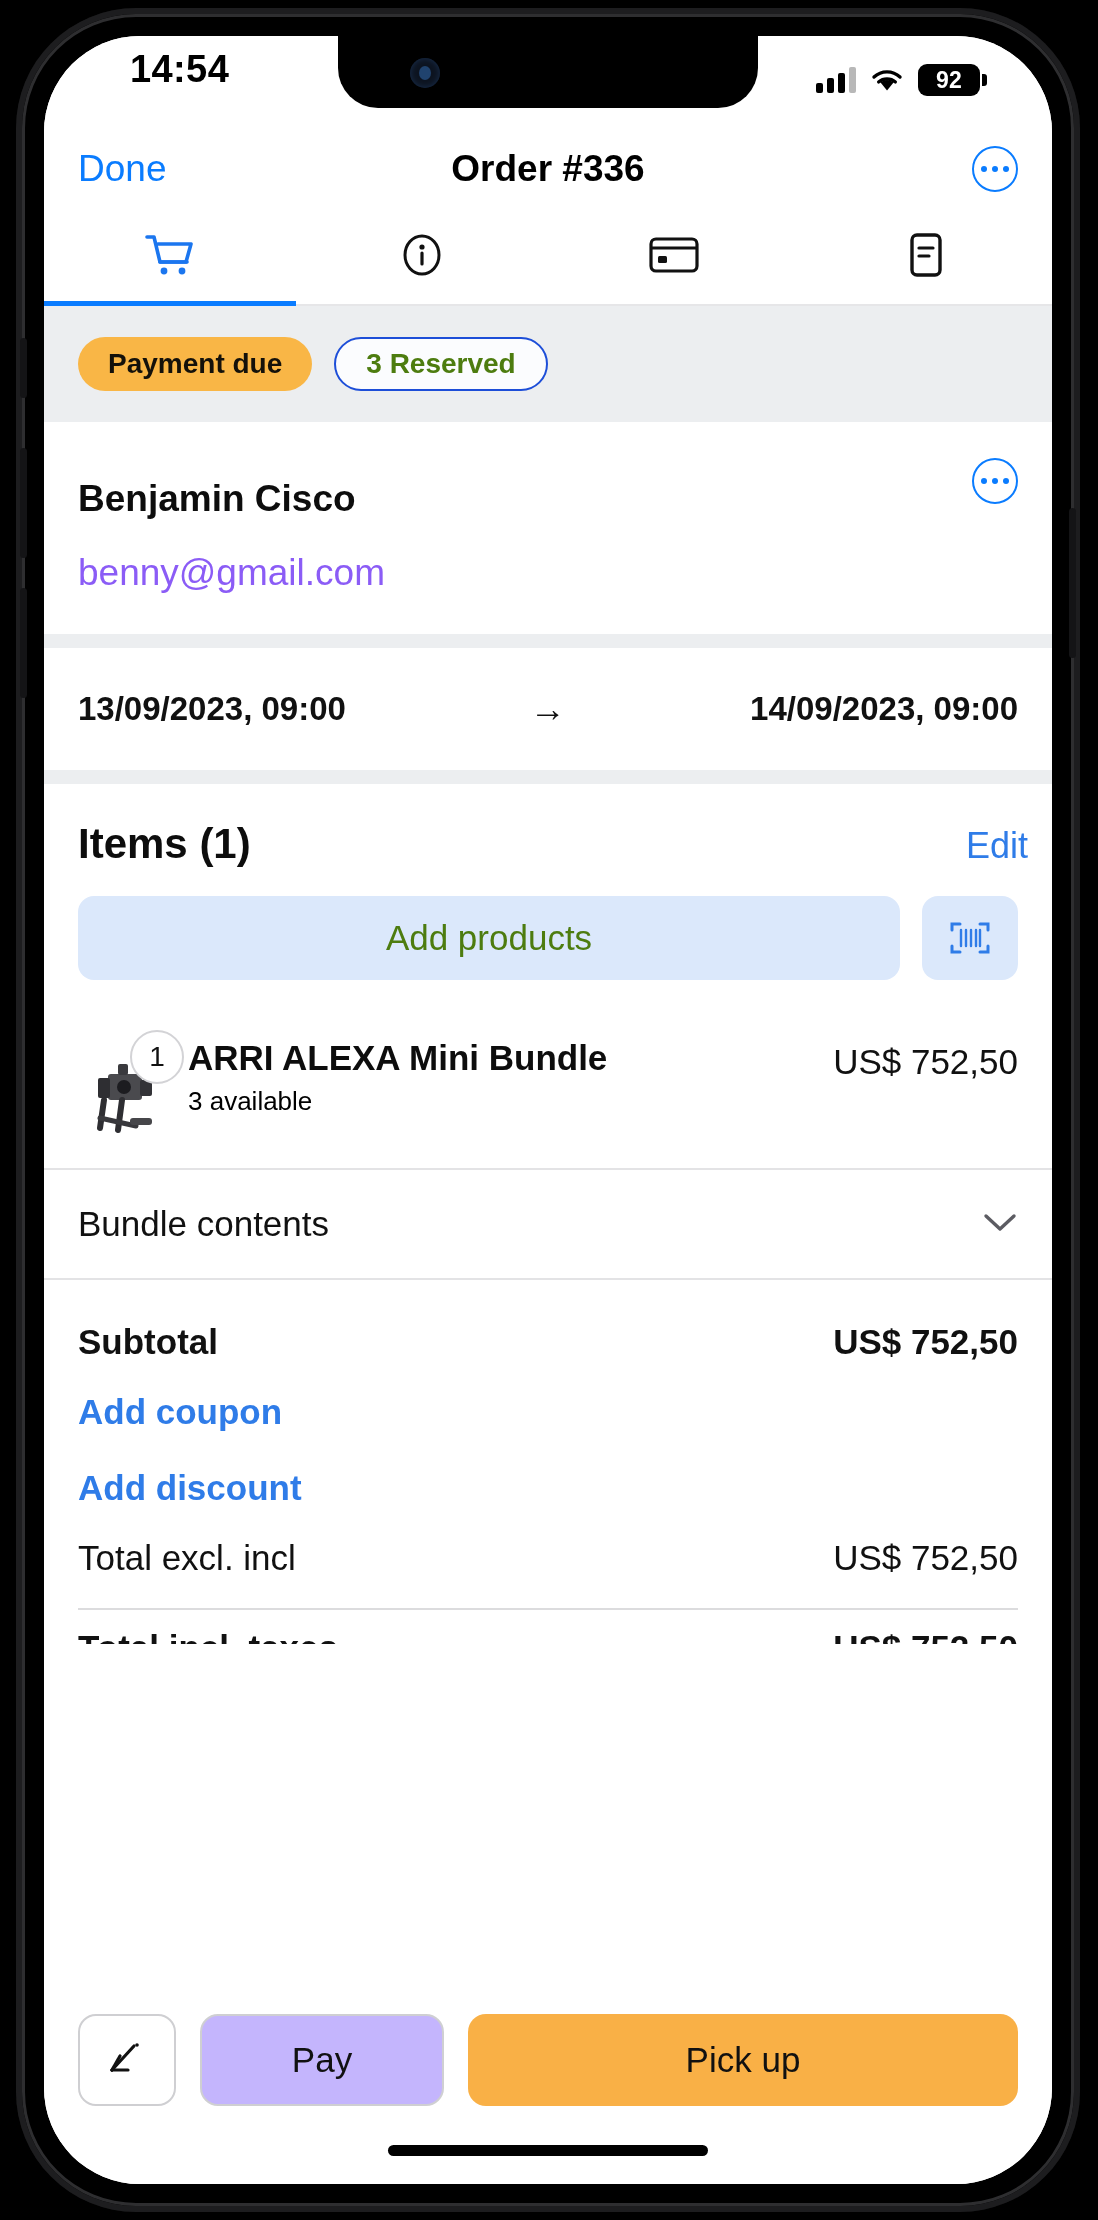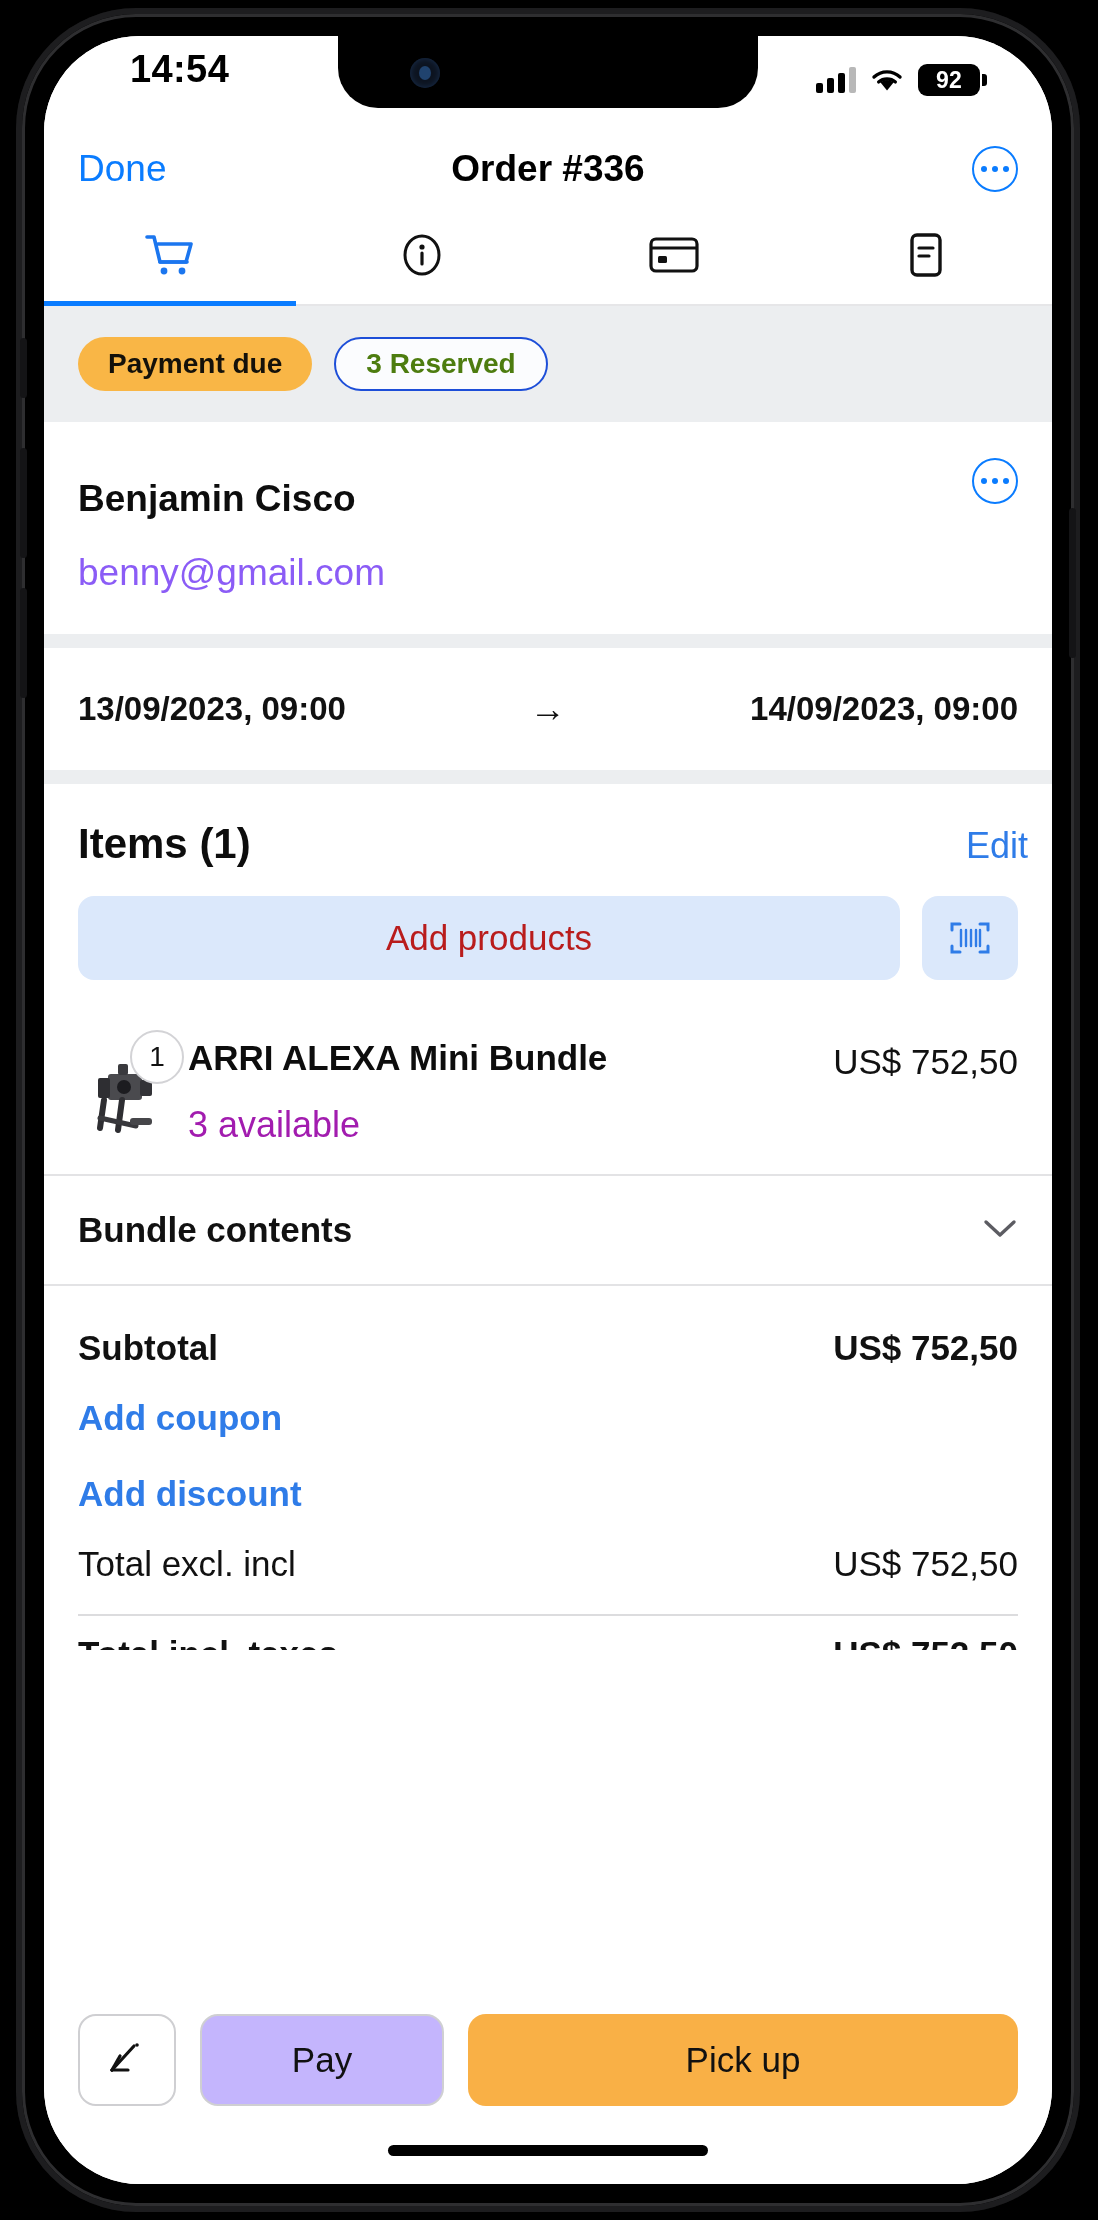--- a/index.html
+++ b/index.html
@@ -221,21 +221,21 @@
 
   .add-row {
     display: flex; gap: 22px;
     padding: 28px 34px 30px 34px;
   }
   .btn-add-products {
     flex: 1; height: 84px;
     background: #dbe8fb;
     border-radius: 16px;
     display: flex; align-items: center; justify-content: center;
-    font-size: 35px; color: #b91c1c;
+    font-size: 35px; color: #4d7c0f;
   }
   .btn-scan {
     width: 96px; height: 84px;
     background: #dbe8fb;
     border-radius: 16px;
     display: flex; align-items: center; justify-content: center;
   }
 
   .product-row {
     display: flex; align-items: flex-start;
@@ -256,29 +256,29 @@
     width: 54px; height: 54px;
     border-radius: 50%;
     background: #fff;
     border: 2px solid #d3d3d6;
     display: flex; align-items: center; justify-content: center;
     font-size: 28px; color: #111;
     z-index: 2;
   }
   .prod-info { flex: 1; padding-top: 10px; }
   .prod-name { font-size: 35px; font-weight: 700; color: #0d0d0d; }
-  .prod-stock { font-size: 36px; color: #a21caf; margin-top: 26px; }
+  .prod-stock { font-size: 26px; color: #000000; margin-top: 8px; }
   .prod-price { font-size: 35px; color: #111; padding-top: 14px; white-space: nowrap; }
 
   .bundle-row {
     display: flex; align-items: center;
     padding: 34px 34px;
     border-bottom: 2px solid #e3e3e5;
   }
-  .bundle-label { font-size: 35px; color: #111; font-weight: bold; }
+  .bundle-label { font-size: 35px; color: #111; }
   .chev { margin-left: auto; }
 
   
   .totals { padding: 30px 34px 0 34px; }
   .total-line {
     display: flex; align-items: center;
     padding: 12px 0;
     font-size: 35px;
   }
   .total-line .lbl { color: #111; }

